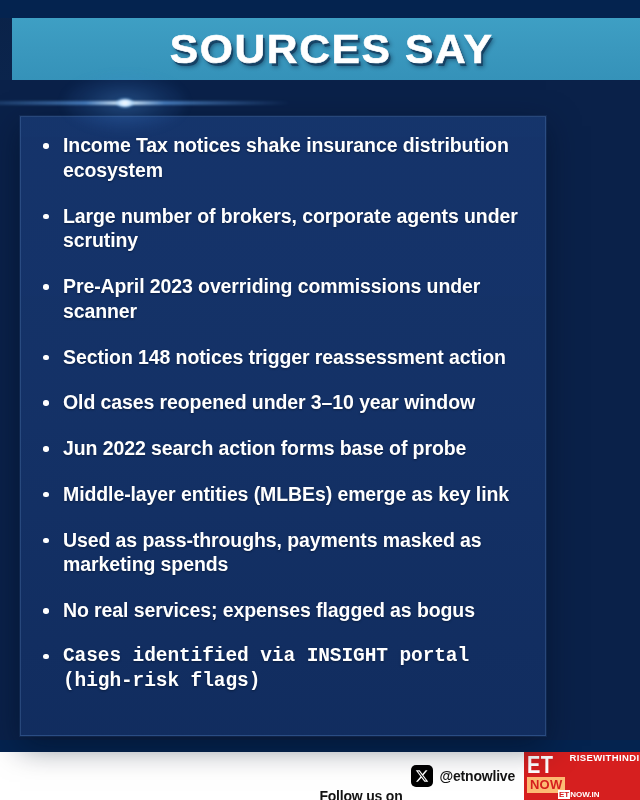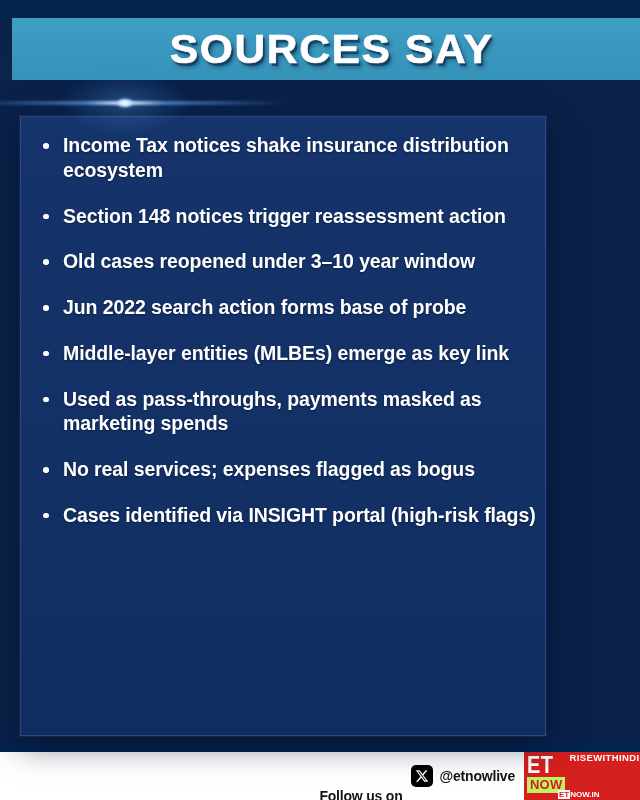--- a/index.html
+++ b/index.html
@@ -128,20 +128,21 @@
     font-weight: 700;
     font-size: 19.5px;
     line-height: 1.27;
     padding-left: 24px;
     margin-bottom: 21px;
     letter-spacing: -0.1px;
     text-shadow: 0 1px 2px rgba(4,16,38,0.55);
   }
   ul.bullets li:last-child {
     margin-bottom: 0;
+    font-family: Liberation Mono, monospace;
   }
   ul.bullets li::before {
     content: "";
     position: absolute;
     left: 4px;
     top: 10px;
     width: 5.5px;
     height: 5.5px;
     border-radius: 50%;
     background: #ffffff;
@@ -220,21 +221,21 @@
     font-size: 20px;
     line-height: 19px;
     color: #ffffff;
     letter-spacing: 0.5px;
     transform: scaleY(1.15);
     transform-origin: left top;
     margin-top: 1px;
   }
   .now-word {
     margin-top: 3px;
-    background: #bef264;
+    background: #fdba74;
     color: #d61f1f;
     font-family: "Liberation Sans", sans-serif;
     font-weight: 700;
     font-size: 13px;
     line-height: 14px;
     padding: 1px 3px 1px 3px;
     letter-spacing: 0.2px;
   }
   .etnow-in {
     position: absolute;
@@ -284,20 +285,22 @@
 
   <div class="flare">
     <div class="halo"></div>
     <div class="streak"></div>
     <div class="core"></div>
   </div>
 
   <div class="panel">
     <ul class="bullets">
       <li>Income Tax notices shake insurance distribution ecosystem</li>
+      <li>Large number of brokers, corporate agents under scrutiny</li>
+      <li>Pre-April 2023 overriding commissions under scanner</li>
       <li>Section 148 notices trigger reassessment action</li>
       <li>Old cases reopened under 3–10 year window</li>
       <li>Jun 2022 search action forms base of probe</li>
       <li>Middle-layer entities (MLBEs) emerge as key link</li>
       <li>Used as pass-throughs, payments masked as marketing spends</li>
       <li>No real services; expenses flagged as bogus</li>
       <li>Cases identified via INSIGHT portal (high-risk flags)</li>
     </ul>
   </div>
 

